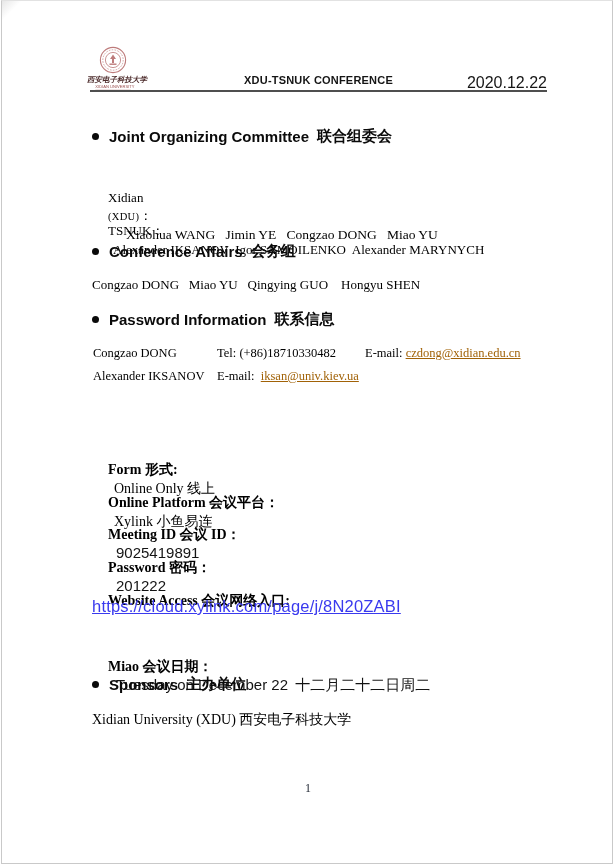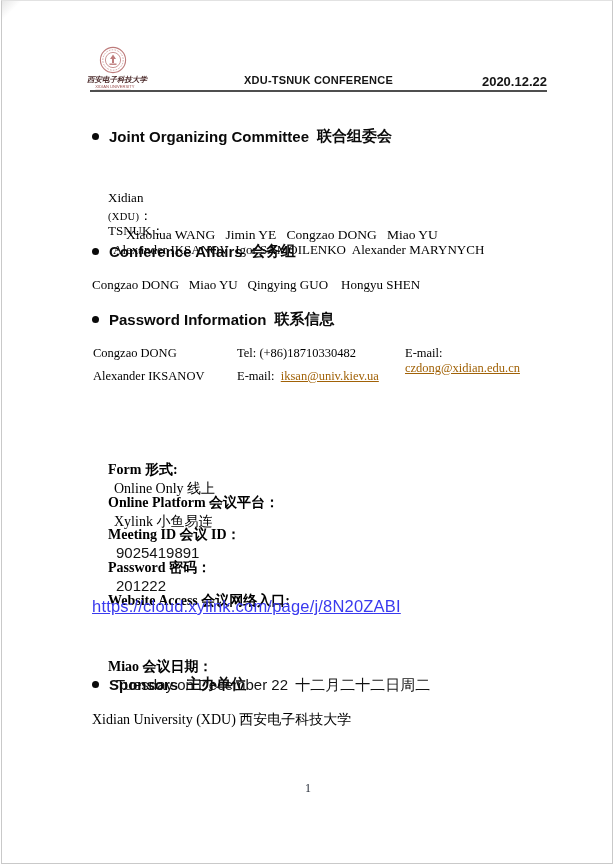--- a/index.html
+++ b/index.html
@@ -36,21 +36,21 @@
     transform: scale(0.68); transform-origin: center top; white-space: nowrap;
     border-bottom: 1px solid #b98a8a; padding-bottom: 1px;
   }
   .head-title {
     left: 88px; top: 73px; width: 457px; text-align: center;
     font-family: "Liberation Sans", sans-serif; font-weight: 700; font-size: 11px;
     color: #151515; letter-spacing: 0.2px;
   }
   .head-date {
     left: 88px; top: 73px; width: 457px; text-align: right;
-    font-family: "Liberation Sans", sans-serif; font-weight: 700; font-size: 13px;
+    font-family: "Liberation Sans", sans-serif; font-weight: 400; font-size: 16px;
     color: #151515;
     padding-left: 40px;
   }
   .head-rule { left: 88px; top: 89px; width: 457px; height: 2px; background: #4f4f4f; }
 
   
   .heading {
     left: 90px; width: 470px; display: flex; align-items: center;
     font-family: "Liberation Sans", sans-serif; font-weight: 700; font-size: 15px;
     color: #0a0a0a; white-space: nowrap;
@@ -65,21 +65,21 @@
   .row { left: 90px; width: 470px; white-space: pre-wrap; }
   .serif-lg { font-size: 13px; }
   .serif-md { font-size: 13.5px; }
   .serif-sm { font-size: 10.5px; letter-spacing: .3px; }
   .gap-lg { margin-left: 18px; }
   .gap-sm { margin-left: 5px; }
 
   .contact-row {
     left: 91px; width: 460px; display: grid;
     grid-template-columns: 124px 148px auto;
-    font-size: 12.5px; white-space: pre-wrap; gap: 20px;
+    font-size: 12.5px; white-space: pre-wrap;
   }
   .email-link { color: #a16207; text-decoration: underline; cursor: pointer; }
 
   .mline { left: 90px; width: 480px; white-space: pre-wrap; }
   .ml-label { font-weight: bold; font-size: 14px; margin-top: 48px; }
   .ml-value-serif { font-size: 14px; margin-left: 6px; }
   .ml-value-sans {
     font-family: "Liberation Sans", sans-serif; font-size: 15px; margin-left: 8px;
     color: #141414;
   }

